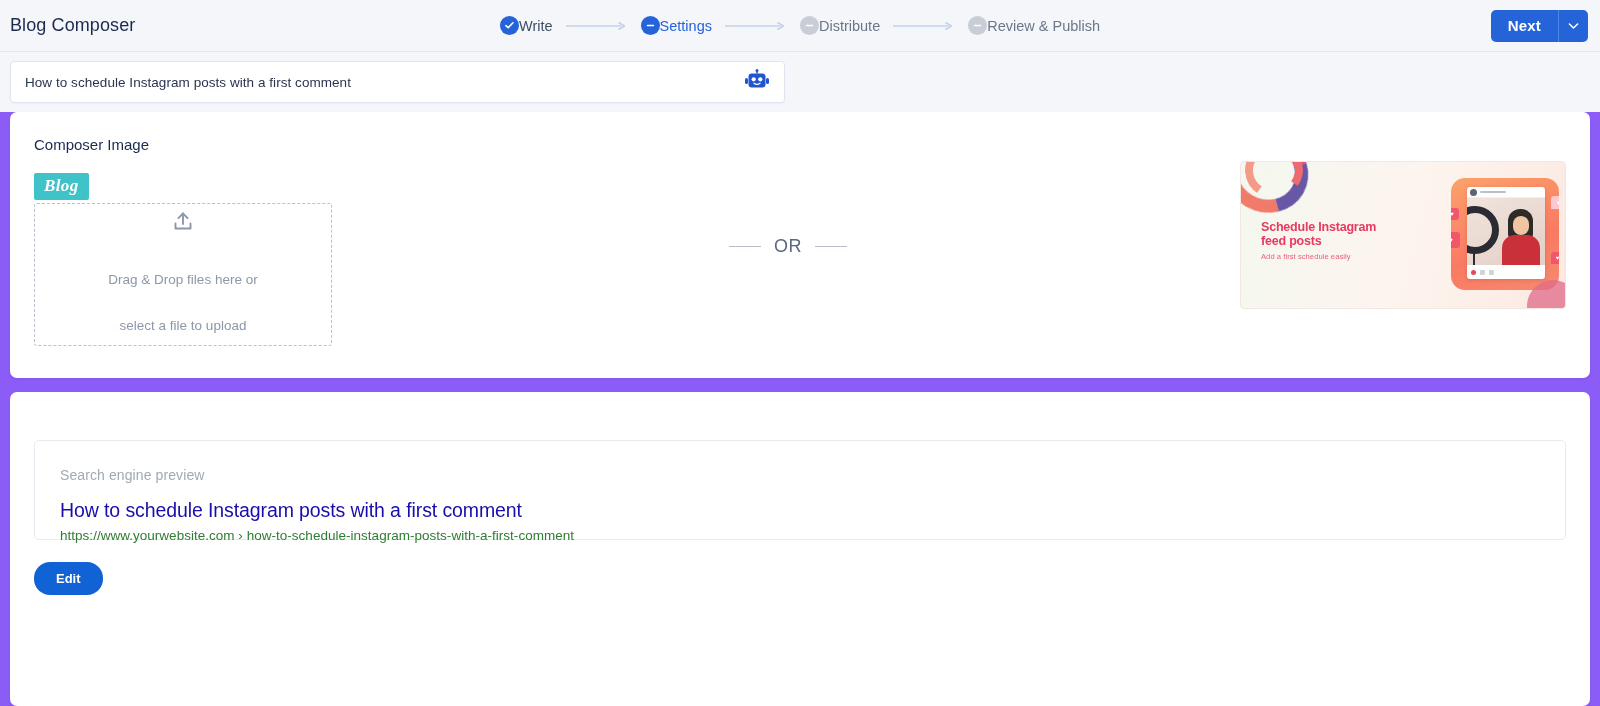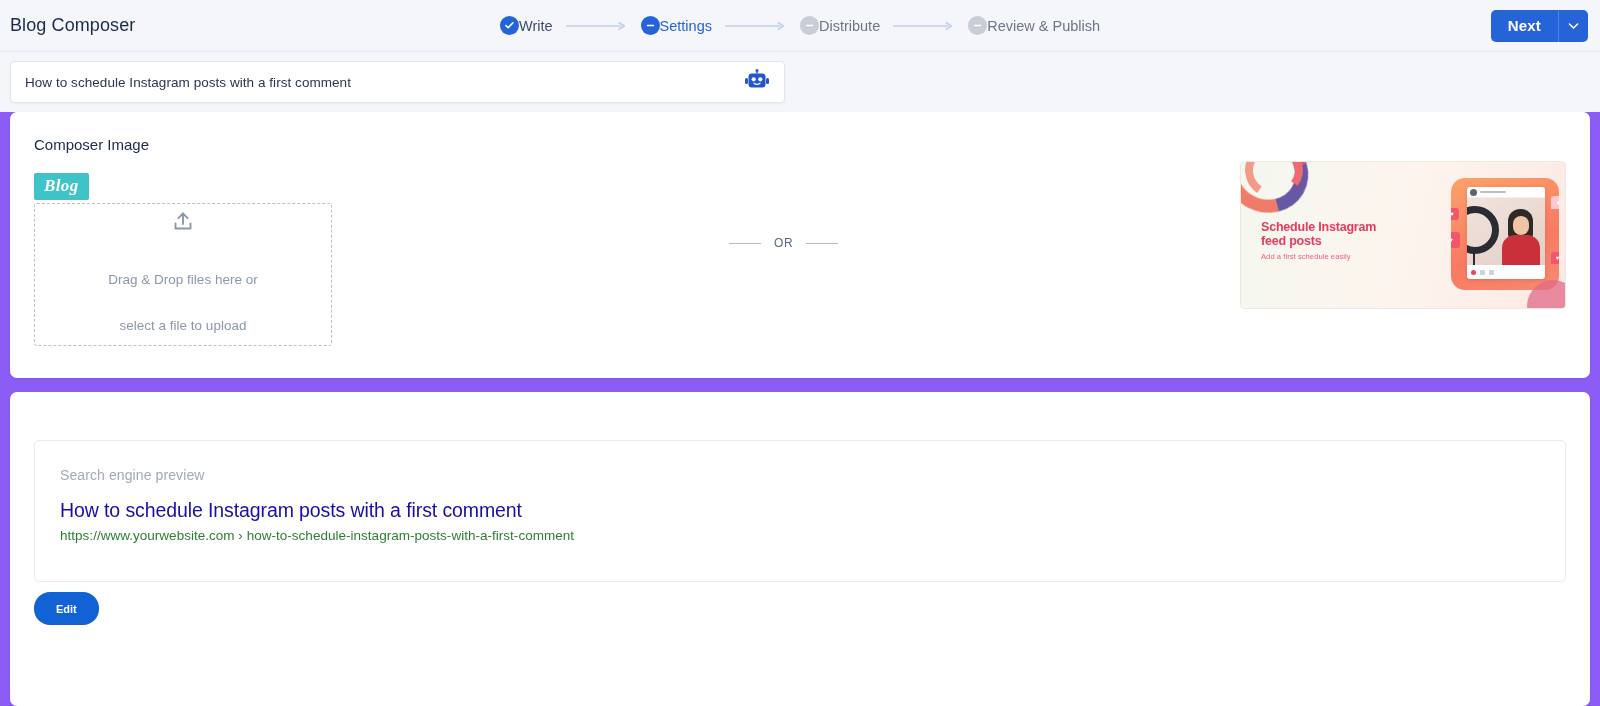--- a/index.html
+++ b/index.html
@@ -270,21 +270,21 @@
     gap: 13px;
   }
 
   .or-rule {
     width: 32px;
     height: 1px;
     background: #b6bdc9;
   }
 
   .or-text {
-    font-size: 12px;
+    font-size: 18px;
     color: #5b6880;
     letter-spacing: 0.6px;
   }
 
   
   .design-thumb {
     position: absolute;
     left: 1206px;
     top: -12px;
     width: 326px;
@@ -455,21 +455,21 @@
     border-radius: 50%;
     background: #e06a88;
     opacity: 0.75;
   }
 
   
   .seo-preview {
     margin-top: 22px;
     border: 1px solid #e6eaf1;
     border-radius: 5px;
-    height: 142px;
+    height: 100px;
     padding: 26px 0 0 25px;
   }
 
   .seo-label {
     font-size: 14px;
     color: #a2a9b5;
     letter-spacing: 0.1px;
   }
 
   .seo-title {
@@ -481,26 +481,26 @@
   }
 
   .seo-url {
     margin-top: 6px;
     font-size: 13.5px;
     color: #2f7d32;
     letter-spacing: 0.02px;
   }
 
   .btn-edit {
-    margin-top: 10px;
+    margin-top: 22px;
     background: #1162d4;
     color: #fff;
     border: none;
     font-family: inherit;
-    font-size: 11px;
+    font-size: 13px;
     font-weight: 700;
     height: 33px;
     padding: 0 22px;
     border-radius: 16px;
     cursor: pointer;
   }
 </style>
 </head>
 <body>
 

